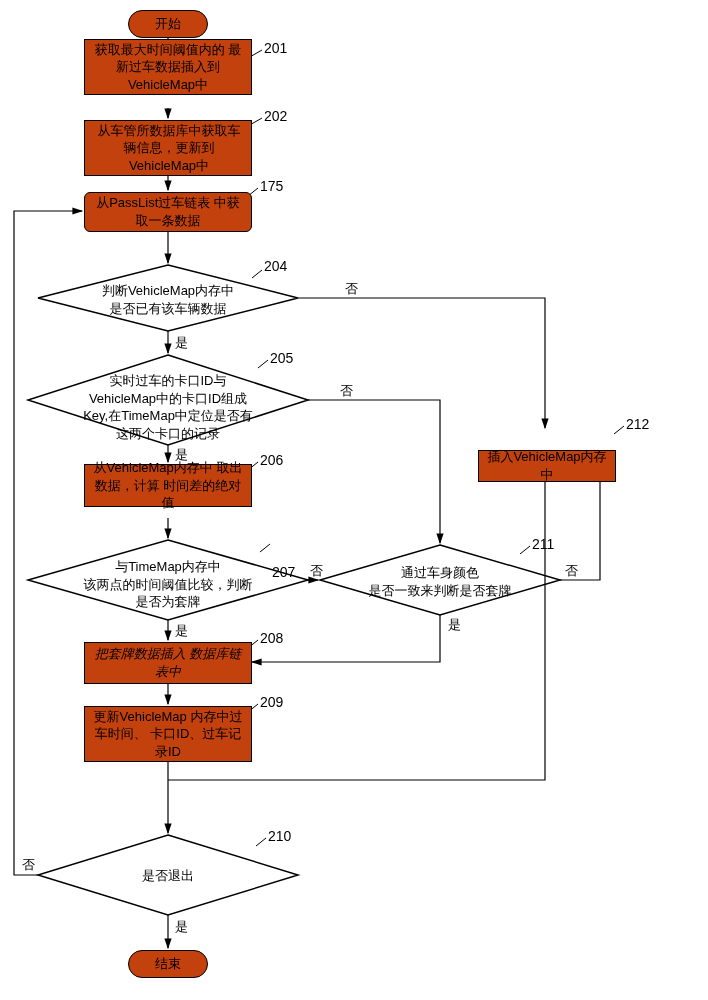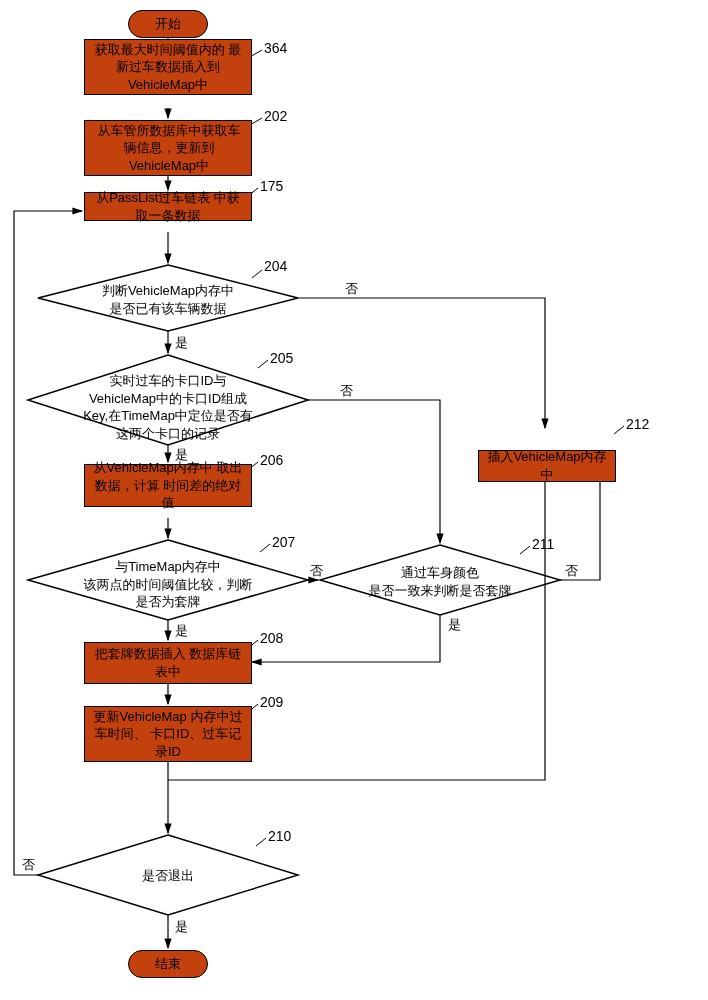--- a/index.html
+++ b/index.html
@@ -133,30 +133,30 @@
 <div class="box" style="left:84px; top:39px; width:168px; height:56px;">
     <span>获取最大时间阈值内的
 最新过车数据插入到
 VehicleMap中</span>
   </div>
 <div class="box" style="left:84px; top:120px; width:168px; height:56px;padding-left:8px;">
     <span>从车管所数据库中获取车
 辆信息，更新到
 VehicleMap中</span>
   </div>
-<div class="box" style="left:84px; top:192px; width:168px; height:29px;">
+<div class="box" style="left:84px; top:192px; width:168px; height:40px;border-radius:6px;">
     <span>从PassList过车链表
 中获取一条数据</span>
   </div>
 <div class="box" style="left:84px; top:464px; width:168px; height:43px;">
     <span>从VehicleMap内存中
 取出数据，计算
 时间差的绝对值</span>
   </div>
-<div class="box" style="left:84px; top:642px; width:168px; height:42px;">
+<div class="box" style="left:84px; top:642px; width:168px; height:42px;font-style:italic;">
     <span>把套牌数据插入
 数据库链表中</span>
   </div>
 <div class="box" style="left:84px; top:706px; width:168px; height:56px;">
     <span>更新VehicleMap
 内存中过车时间、
 卡口ID、过车记录ID</span>
   </div>
 <div class="box" style="left:478px; top:450px; width:138px; height:32px;">
     <span>插入VehicleMap内存中</span>
@@ -179,24 +179,24 @@
 <div class="label" style="left:345px; top:280px;">否</div>
 <div class="label" style="left:175px; top:446px;">是</div>
 <div class="label" style="left:340px; top:382px;">否</div>
 <div class="label" style="left:175px; top:622px;">是</div>
 <div class="label" style="left:310px; top:562px;">否</div>
 <div class="label" style="left:448px; top:616px;">是</div>
 <div class="label" style="left:565px; top:562px;">否</div>
 <div class="label" style="left:175px; top:918px;">是</div>
 <div class="label" style="left:22px; top:856px;">否</div>
 
-<div class="step-num" style="left:264px; top:40px;">364</div>
+<div class="step-num" style="left:264px; top:40px;">201</div>
 <div class="step-num" style="left:264px; top:108px;">202</div>
 <div class="step-num" style="left:260px; top:178px;">175</div>
 <div class="step-num" style="left:264px; top:258px;text-align:center;">204</div>
 <div class="step-num" style="left:270px; top:350px;">205</div>
 <div class="step-num" style="left:260px; top:452px;">206</div>
-<div class="step-num" style="left:272px; top:534px;">207</div>
+<div class="step-num" style="left:272px; top:564px;">207</div>
 <div class="step-num" style="left:260px; top:630px;">208</div>
 <div class="step-num" style="left:260px; top:694px;">209</div>
 <div class="step-num" style="left:268px; top:828px;">210</div>
 <div class="step-num" style="left:532px; top:536px;">211</div>
 <div class="step-num" style="left:626px; top:416px;">212</div>
 
 </body></html>

